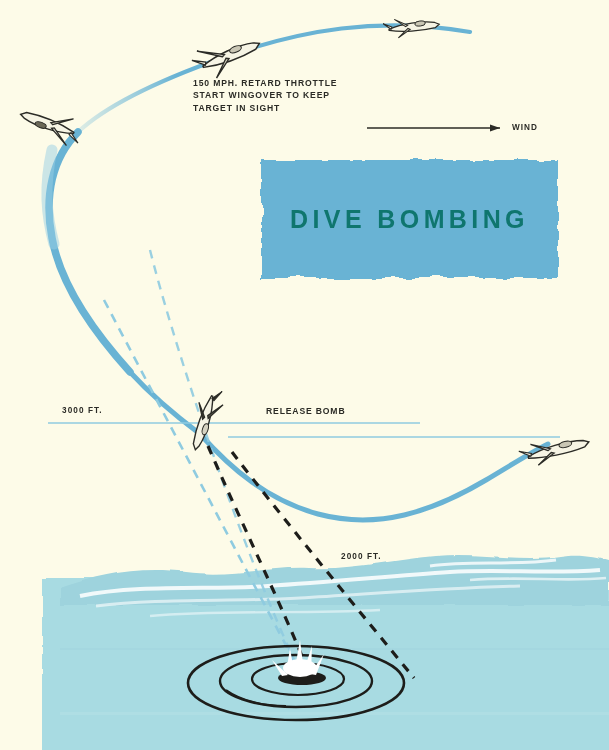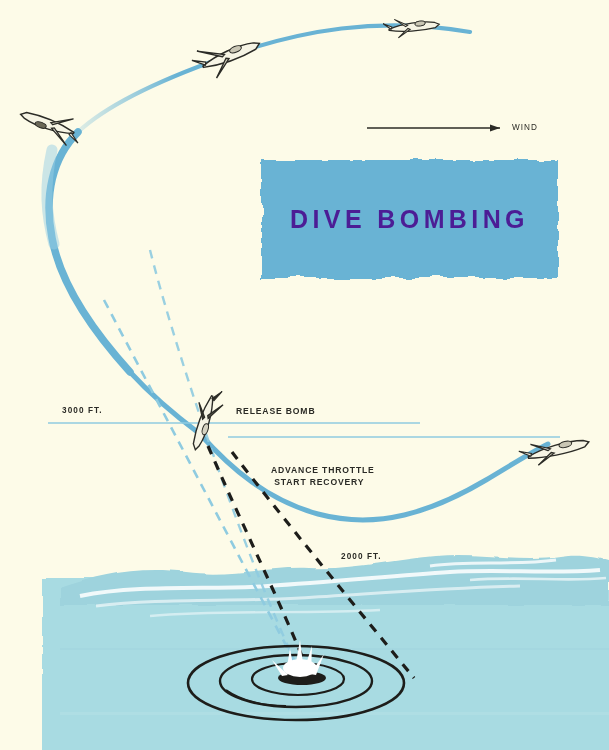--- a/index.html
+++ b/index.html
@@ -38,39 +38,39 @@
     font-family: "Liberation Sans", sans-serif;
     font-weight: bold;
     font-size: 8.2px;
     letter-spacing: 1.1px;
     white-space: pre;
   }
   .windlabel {
     position: absolute;
     color: #2b2b26;
     font-family: "Liberation Sans", sans-serif;
-    font-weight: normal;
+    font-weight: bold;
     font-size: 8.2px;
     letter-spacing: 1px;
     white-space: pre;
   }
   #title-block {
     position: absolute;
     left: 256px;
     top: 155px;
     width: 307px;
     height: 128px;
   }
   #title-text {
     position: absolute;
     left: 0;
     top: 50px;
     width: 307px;
     text-align: center;
-    color: #4c1d95;
+    color: #0f766e;
     font-family: "Liberation Sans", sans-serif;
     font-weight: bold;
     font-size: 25px;
     letter-spacing: 4.4px;
     white-space: pre;
   }
 </style>
 </head>
 <body>
 
@@ -210,27 +210,28 @@
       <path d="M-20,0 L-28,-6 L-19,-2 Z" fill="#f6f4e4" stroke="#2b2b26" stroke-width="0.9"></path>
       <ellipse cx="8" cy="-2.5" rx="5" ry="2.3" fill="#c9c6b4" stroke="#2b2b26" stroke-width="0.8"></ellipse>
     </g>
   </svg>
 
   <div id="title-block">
     <div id="title-text">DIVE BOMBING</div>
   </div>
 
 
-
-
-
-  <div class="anno" style="left:212px; top:405px;padding-left:24px;">RELEASE BOMB</div>
-
-  <div class="anno" style="left:271px; top:464px;">ADVANCE THROTTLE
- START RECOVERY</div>
+  <div class="anno" style="left:193px; top:77px;">150 MPH. RETARD THROTTLE
+START WINGOVER TO KEEP
+TARGET IN SIGHT</div>
+
+
+
+  <div class="anno" style="left:242px; top:405px;padding-left:24px;">RELEASE BOMB</div>
+
 
   <div class="alt" style="left:62px; top:406px;">3000 FT.</div>
 
   <div class="alt" style="left:341px; top:552px;">2000 FT.</div>
 
   <div class="windlabel" style="left:512px; top:123px;">WIND</div>
 
 </div>
 
 </body></html>

